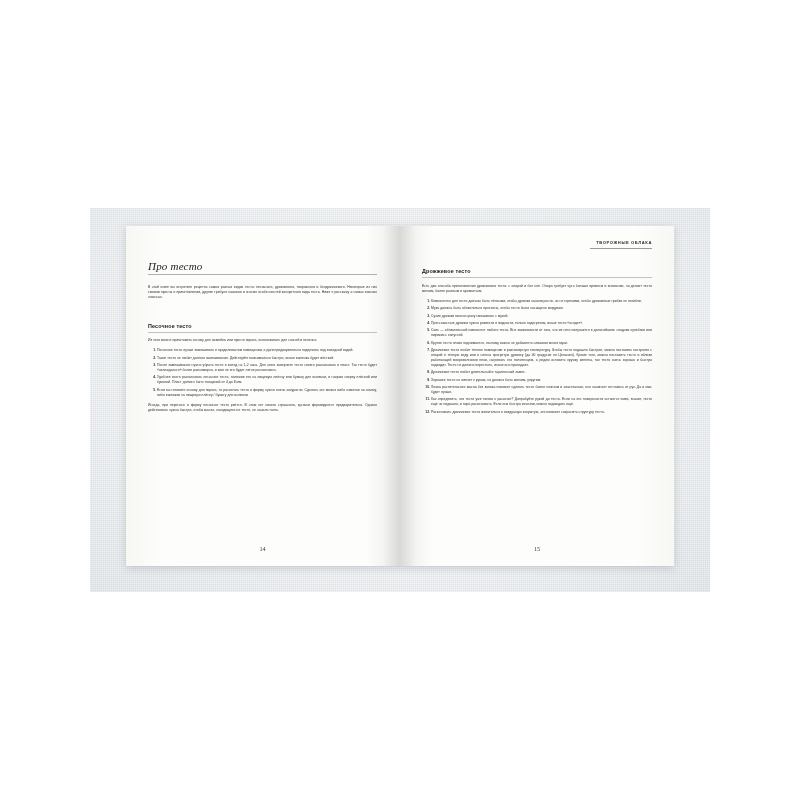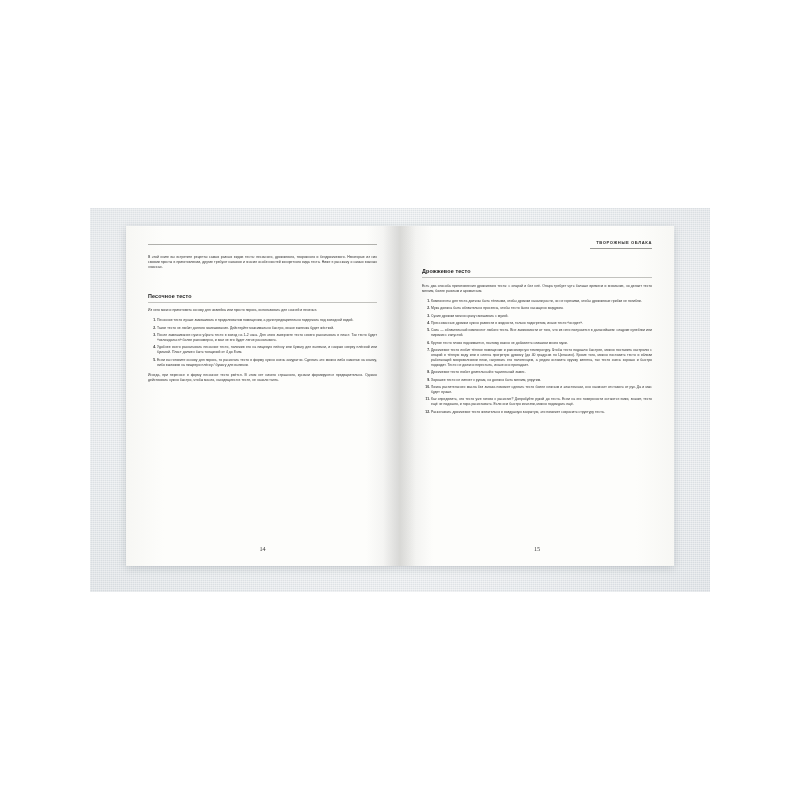--- a/index.html
+++ b/index.html
@@ -176,20 +176,21 @@
 
 <div class="canvas">
 
   <div class="backdrop"></div>
 
   <div class="book">
 
     <div class="page left">
       <div class="gutter-shadow-l"></div>
 
+      <div class="chapter-title">Про тесто</div>
       <div class="title-rule"></div>
 
       <p class="para">В этой книге вы встретите рецепты самых разных видов теста: песочного, дрожжевого, творожного и бездрожжевого. Некоторые из них своими просты в приготовлении, другие требуют навыков и знания особенностей конкретного вида теста. Ниже я расскажу о самых важных нюансах.</p>
 
       <div class="section-title top">Песочное тесто</div>
       <div class="section-title-rule"></div>
 
       <p class="para">Из него можно приготовить основу для чизкейка или просто пирога, использовать для сочней и печенья.</p>
 
       <ol class="steps">

